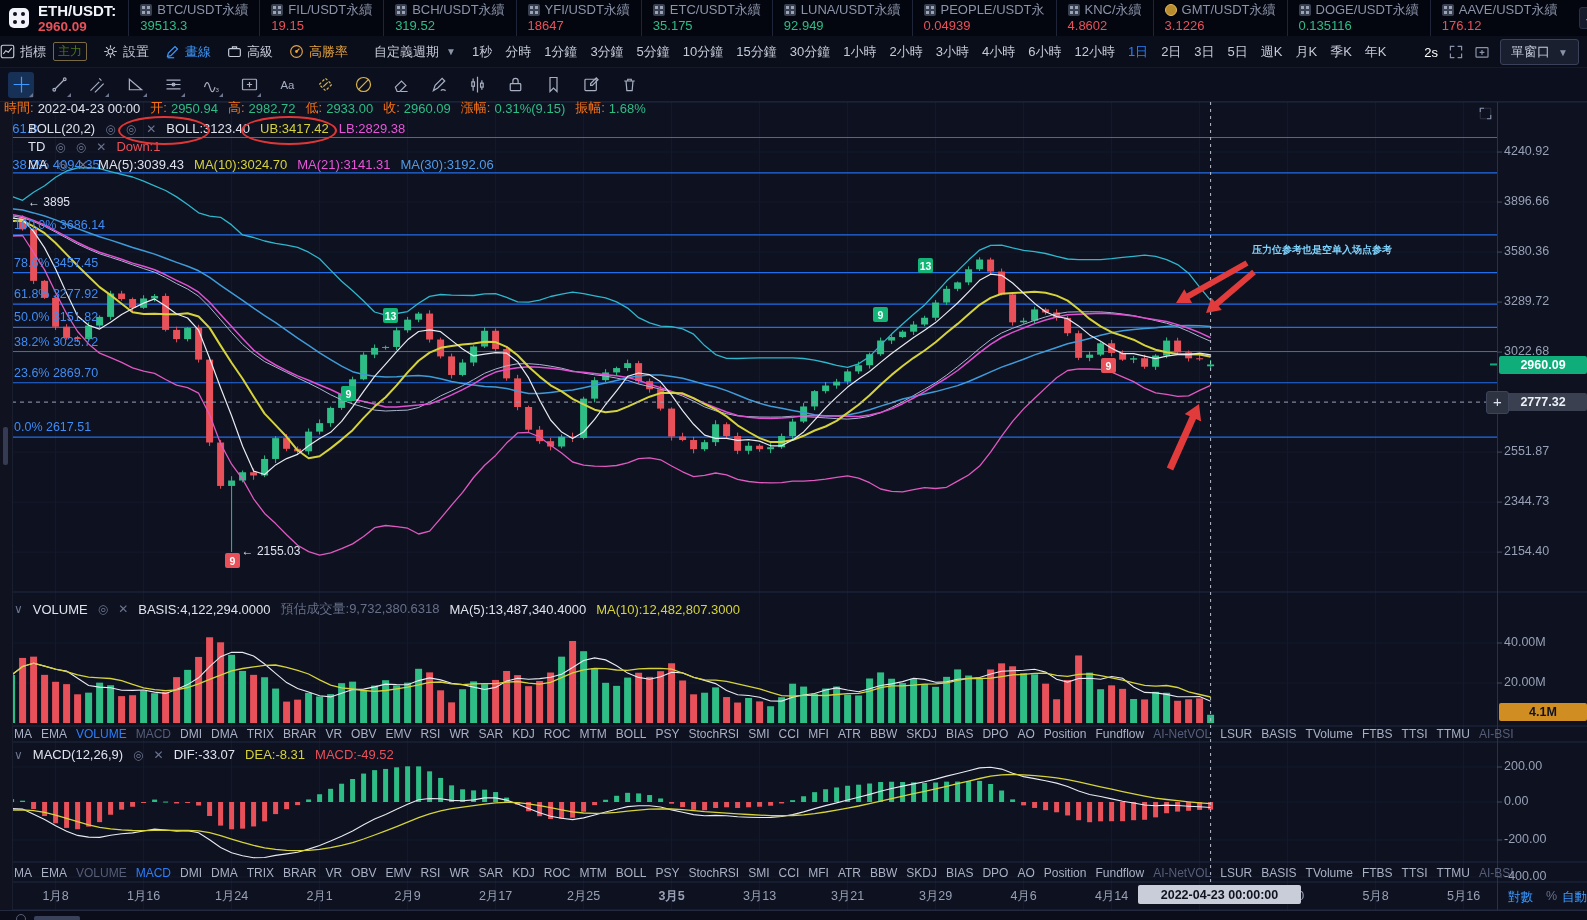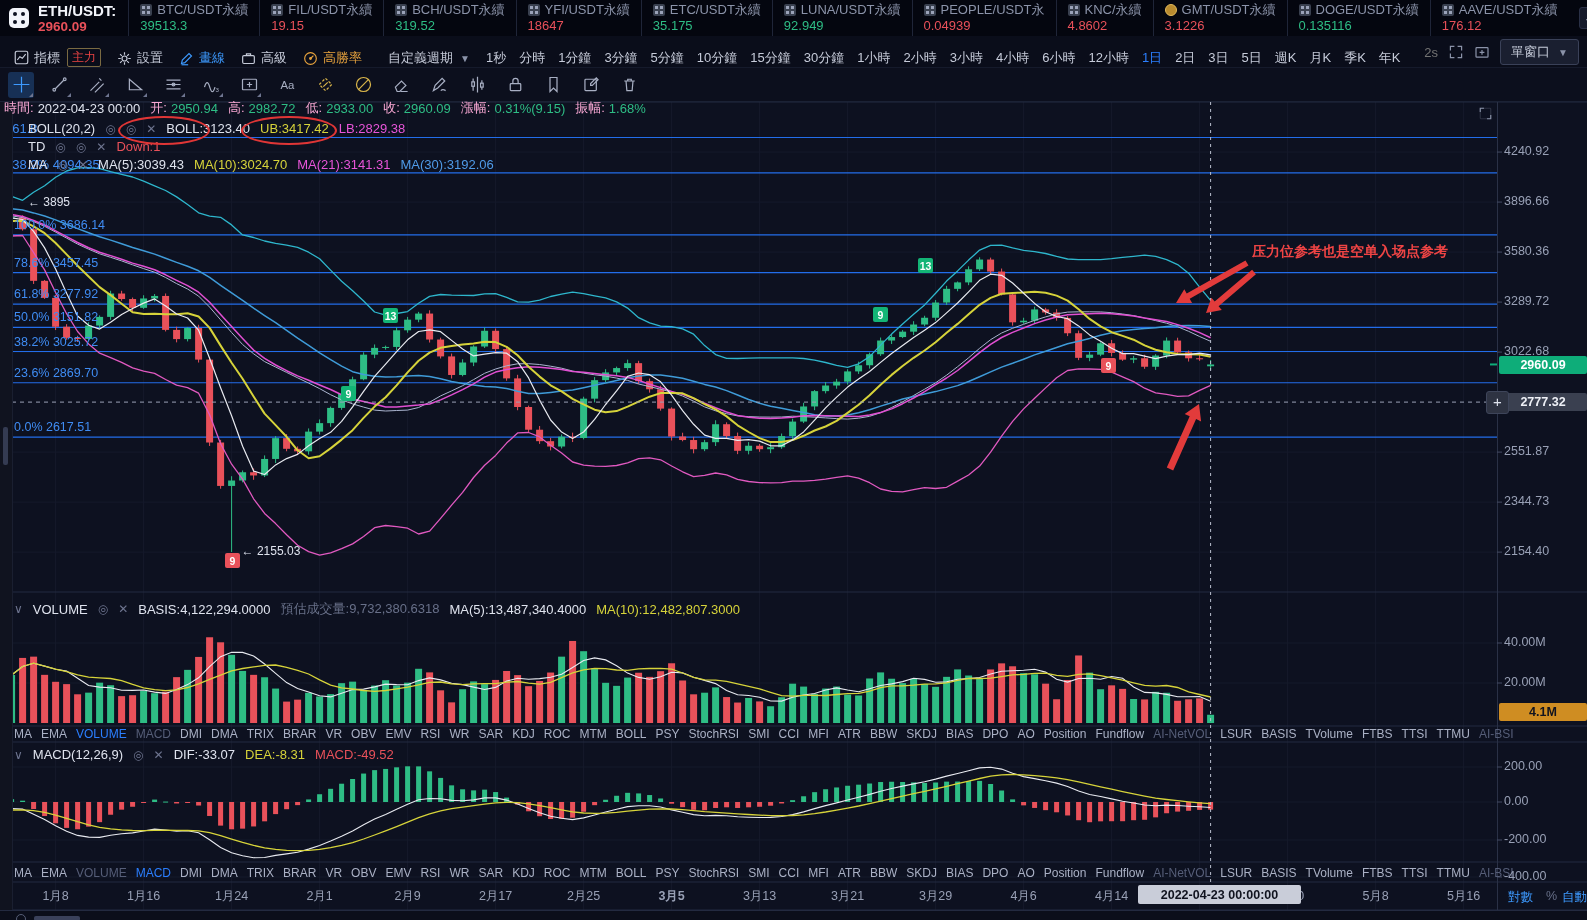--- a/index.html
+++ b/index.html
@@ -13,50 +13,50 @@
   .mainticker .price{font-size:13.5px;font-weight:bold;}
   .titem{display:flex;flex-direction:column;justify-content:center;padding:0 11px;border-left:1px solid #1f2538;line-height:1.2;white-space:nowrap;}
   .titem .nm{display:flex;align-items:center;gap:5px;color:#8b93a9;font-size:13px;}
   .titem .pr{font-size:13px;}
   .tico{width:12px;height:12px;border-radius:2px;background:#39404f;display:inline-block;position:relative;flex:0 0 auto;}
   .tico:after{content:'';position:absolute;left:2px;top:2px;width:3px;height:3px;background:#9aa2b8;box-shadow:5px 0 #9aa2b8,0 5px #9aa2b8,5px 5px #9aa2b8;}
   .tcoin{width:12px;height:12px;border-radius:50%;background:#b98b2f;border:1px solid #e2b95a;box-sizing:border-box;flex:0 0 auto;}
   .tadd{width:24px;height:22px;margin-left:10px;border:1px solid #2a3046;background:#161b2b;color:#98a0b5;border-radius:3px;font-size:15px;line-height:20px;text-align:center;}
   .up{color:#2ebd85;} .down{color:#e9515a;}
   
-  .toolbar{position:absolute;left:0;top:36px;width:1587px;height:32px;background:#0a0d1a;display:flex;align-items:flex-end;padding-left:14px;border-bottom:1px solid #151a2b;box-sizing:border-box;font-size:13px;}
+  .toolbar{position:absolute;left:0;top:36px;width:1587px;height:32px;background:#0a0d1a;display:flex;align-items:center;padding-left:0;border-bottom:1px solid #151a2b;box-sizing:border-box;font-size:13px;}
   .tbi{display:flex;align-items:center;gap:5px;margin-right:16px;color:#c6cbd9;white-space:nowrap;}
-  .badge-zl{border:1px solid #7a6a42;color:#ef4444;font-size:12px;padding:0 4px;border-radius:2px;margin-left:2px;}
+  .badge-zl{border:1px solid #7a6a42;color:#4d7c0f;font-size:12px;padding:0 4px;border-radius:2px;margin-left:2px;}
   .blue{color:#3d9aff;} .gold{color:#e8a33d;}
   .tf{margin-right:13px;color:#c6cbd9;white-space:nowrap;}
   .tf.active{color:#2b7fff;}
   .caret{font-size:10px;color:#8b93a9;margin-left:2px;}
   .tb-right{position:absolute;right:8px;top:36px;height:32px;display:flex;align-items:center;gap:10px;font-size:13px;}
   .winbtn{border:1px solid #3a4158;background:#1a1f30;border-radius:3px;padding:3px 10px;color:#c6cbd9;display:flex;gap:6px;align-items:center;}
   
   .drawbar{position:absolute;left:0;top:68px;width:1587px;height:34px;background:#0c0f1d;display:flex;align-items:center;padding-left:8px;border-bottom:1px solid #151a2b;box-sizing:border-box;}
   .tool{width:26px;height:26px;margin-right:12px;display:flex;align-items:center;justify-content:center;position:relative;}
   .tool.active{background:#173055;border-radius:3px;}
   .tool.sub:after{content:'';position:absolute;right:1px;bottom:1px;border-left:4px solid transparent;border-bottom:4px solid #6e7590;}
   
   .inforow{position:absolute;display:flex;gap:10px;font-size:13px;align-items:center;white-space:nowrap;}
   .hname{color:#dfe3ee;}
   .hic{color:#6e7590;font-size:12px;}
   .ghost{position:absolute;color:#3f8cf3;font-size:13px;z-index:0;}
   .c-white{color:#dfe3ee;} .c-yellow{color:#d6d33a;} .c-magenta{color:#e855d9;} .c-blue{color:#4f9be8;} .c-gray{color:#687089;} .c-red{color:#e9515a;}
-  .ilb{color:#f9a8d4;margin-right:-6px;}
+  .ilb{color:#f97316;margin-right:-6px;}
   .fib{position:absolute;color:#3f8cf3;font-size:12.5px;white-space:nowrap;z-index:1;}
   .pmark{position:absolute;color:#dfe3ee;font-size:12px;white-space:nowrap;z-index:2;}
   .tdmark{position:absolute;width:15px;height:15px;border-radius:2px;color:#fff;font-size:10.5px;font-weight:bold;display:flex;align-items:center;justify-content:center;z-index:2;}
   .rell{position:absolute;border:2px solid #e03636;border-radius:50%;z-index:3;}
   .axl{position:absolute;left:1504px;font-size:12.5px;color:#98a0b5;white-space:nowrap;z-index:2;}
   .tabs{position:absolute;left:14px;display:flex;gap:9px;font-size:12px;color:#aab1c5;white-space:nowrap;z-index:2;}
   .tab.active{color:#2b7fff;} .tab.dim{color:#565e78;}
   .tl{position:absolute;top:888px;font-size:12.5px;color:#98a0b5;width:70px;text-align:center;z-index:2;}
-  .ann{position:absolute;color:#ef4444;font-size:14px;font-weight:bold;white-space:nowrap;z-index:4;}
+  .ann{position:absolute;color:#7dd3fc;font-size:10px;font-weight:bold;white-space:nowrap;z-index:4;}
   .pricebadge{position:absolute;left:1499px;width:88px;height:18px;display:flex;align-items:center;justify-content:center;font-size:12.5px;font-weight:bold;border-radius:2px;z-index:5;}
   .timebadge{position:absolute;background:#c9cdd9;color:#10131f;font-weight:bold;font-size:12.5px;height:19px;display:flex;align-items:center;justify-content:center;border-radius:2px;z-index:5;}
   .plusbox{position:absolute;left:1486px;top:391px;width:21px;height:21px;background:#2e3342;border:1px solid #3e455a;border-radius:3px;color:#dfe3ee;font-size:15px;line-height:19px;text-align:center;z-index:6;}
   .axctl{position:absolute;top:889px;font-size:12.5px;z-index:3;white-space:nowrap;}
   .leftstrip{position:absolute;left:0;top:102px;width:12px;height:808px;background:#10131f;border-right:1px solid #1a1f30;z-index:1;}
   .lshandle{position:absolute;left:3px;top:325px;width:5px;height:38px;background:#343b52;border-radius:2px;}
   .footer{position:absolute;left:0;top:910px;width:1587px;height:10px;background:#0b0e1a;border-top:1px solid #232a40;z-index:6;}
   .fcirc{position:absolute;left:16px;top:3px;width:10px;height:10px;border:1.5px solid #555d75;border-radius:50%;box-sizing:border-box;}
   .fbar{position:absolute;left:34px;top:5px;width:46px;height:5px;background:#3a415a;border-radius:2px;}
   .expicon{position:absolute;left:1478px;top:106px;z-index:2;}
@@ -224,21 +224,21 @@
         <span class="tf">2日</span>
         <span class="tf">3日</span>
         <span class="tf">5日</span>
         <span class="tf">週K</span>
         <span class="tf">月K</span>
         <span class="tf">季K</span>
         <span class="tf">年K</span>
       </span>
   </div>
   <div class="tb-right">
-    <span style="color:#737373;">2s</span>
+    <span style="color:#ffffff;">2s</span>
     <svg width="16" height="16" viewBox="0 0 20 20" fill="none" stroke="#8b93a9" stroke-width="1.5">
         <path d="M3 8V3h5M12 3h5v5M17 12v5h-5M8 17H3v-5"></path>
       </svg>
     <svg width="16" height="16" viewBox="0 0 20 20" fill="none" stroke="#8b93a9" stroke-width="1.5">
         <rect x="2.5" y="4.5" width="15" height="12" rx="1"></rect>
         <path d="M10 7.5v6M7 10.5h6"></path>
       </svg>
     <span class="winbtn">
       <span>單窗口</span>
       <span class="caret">▼</span>

